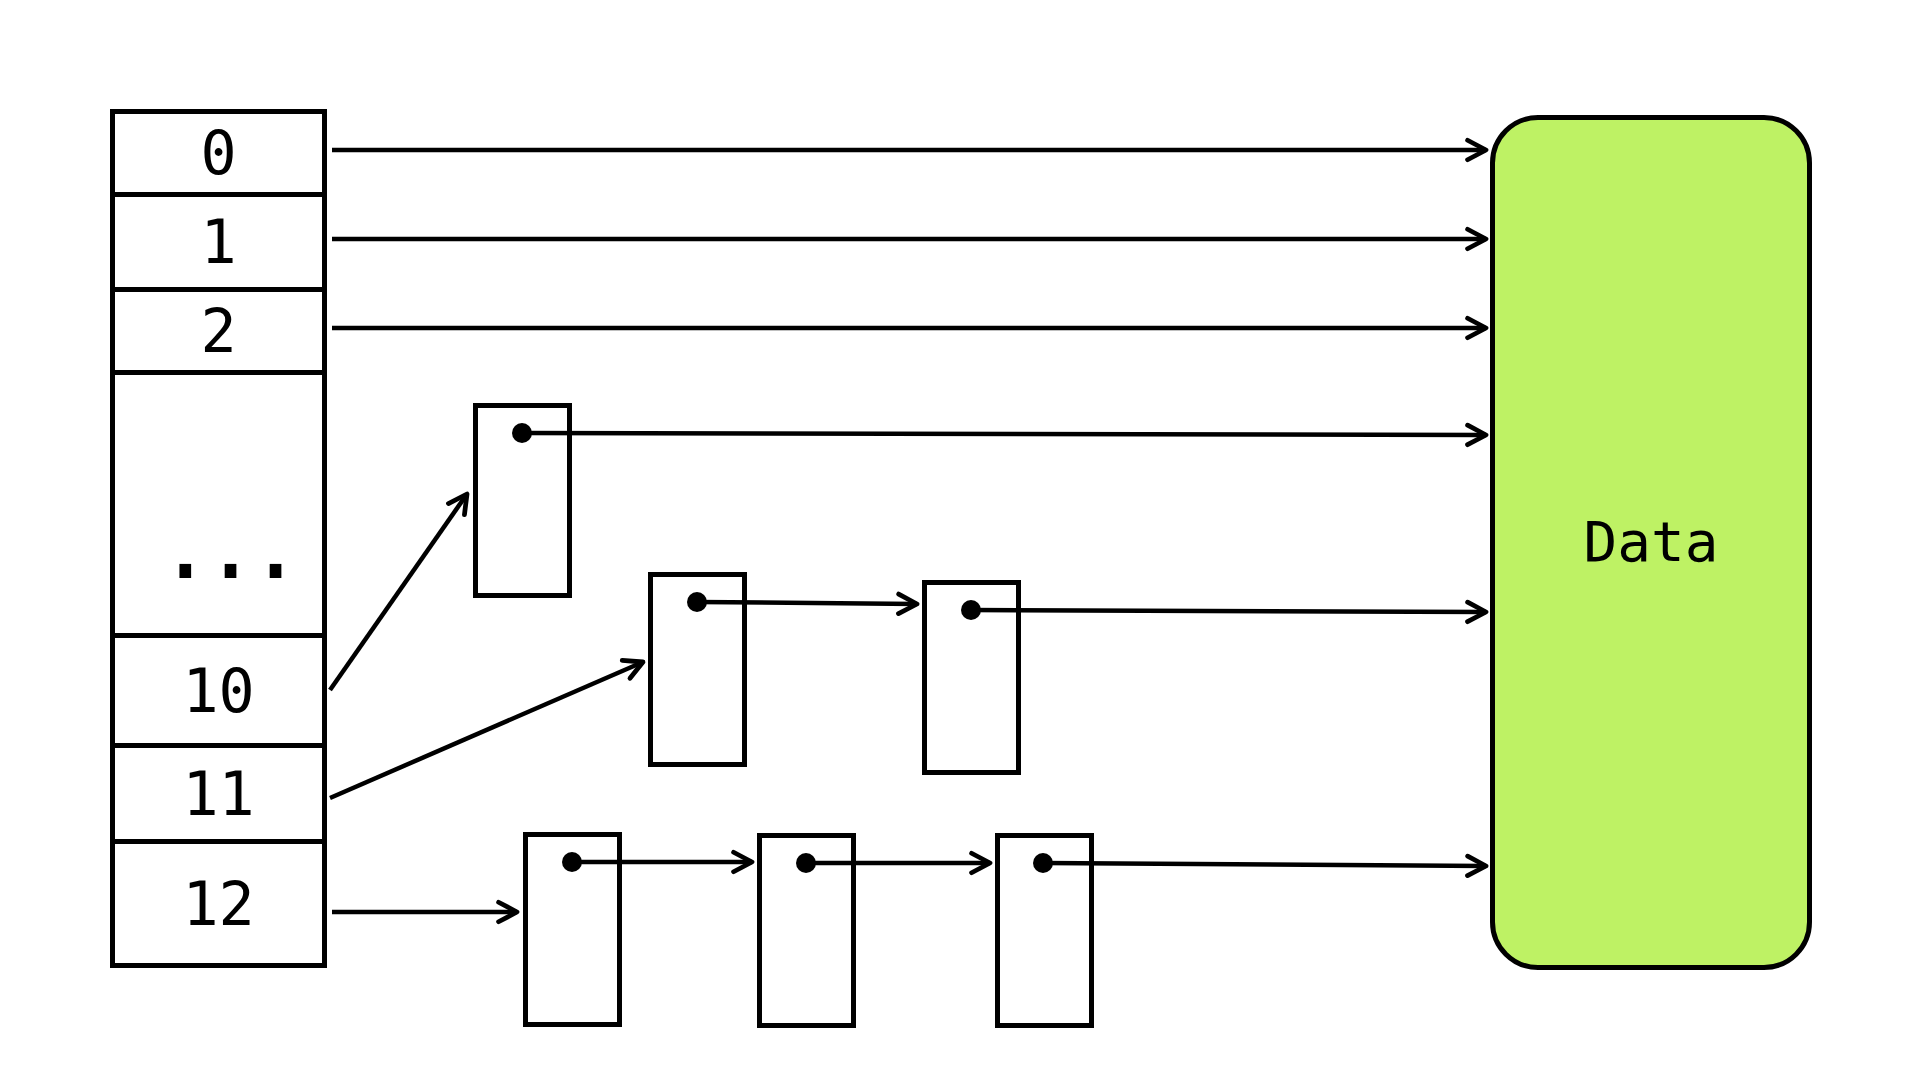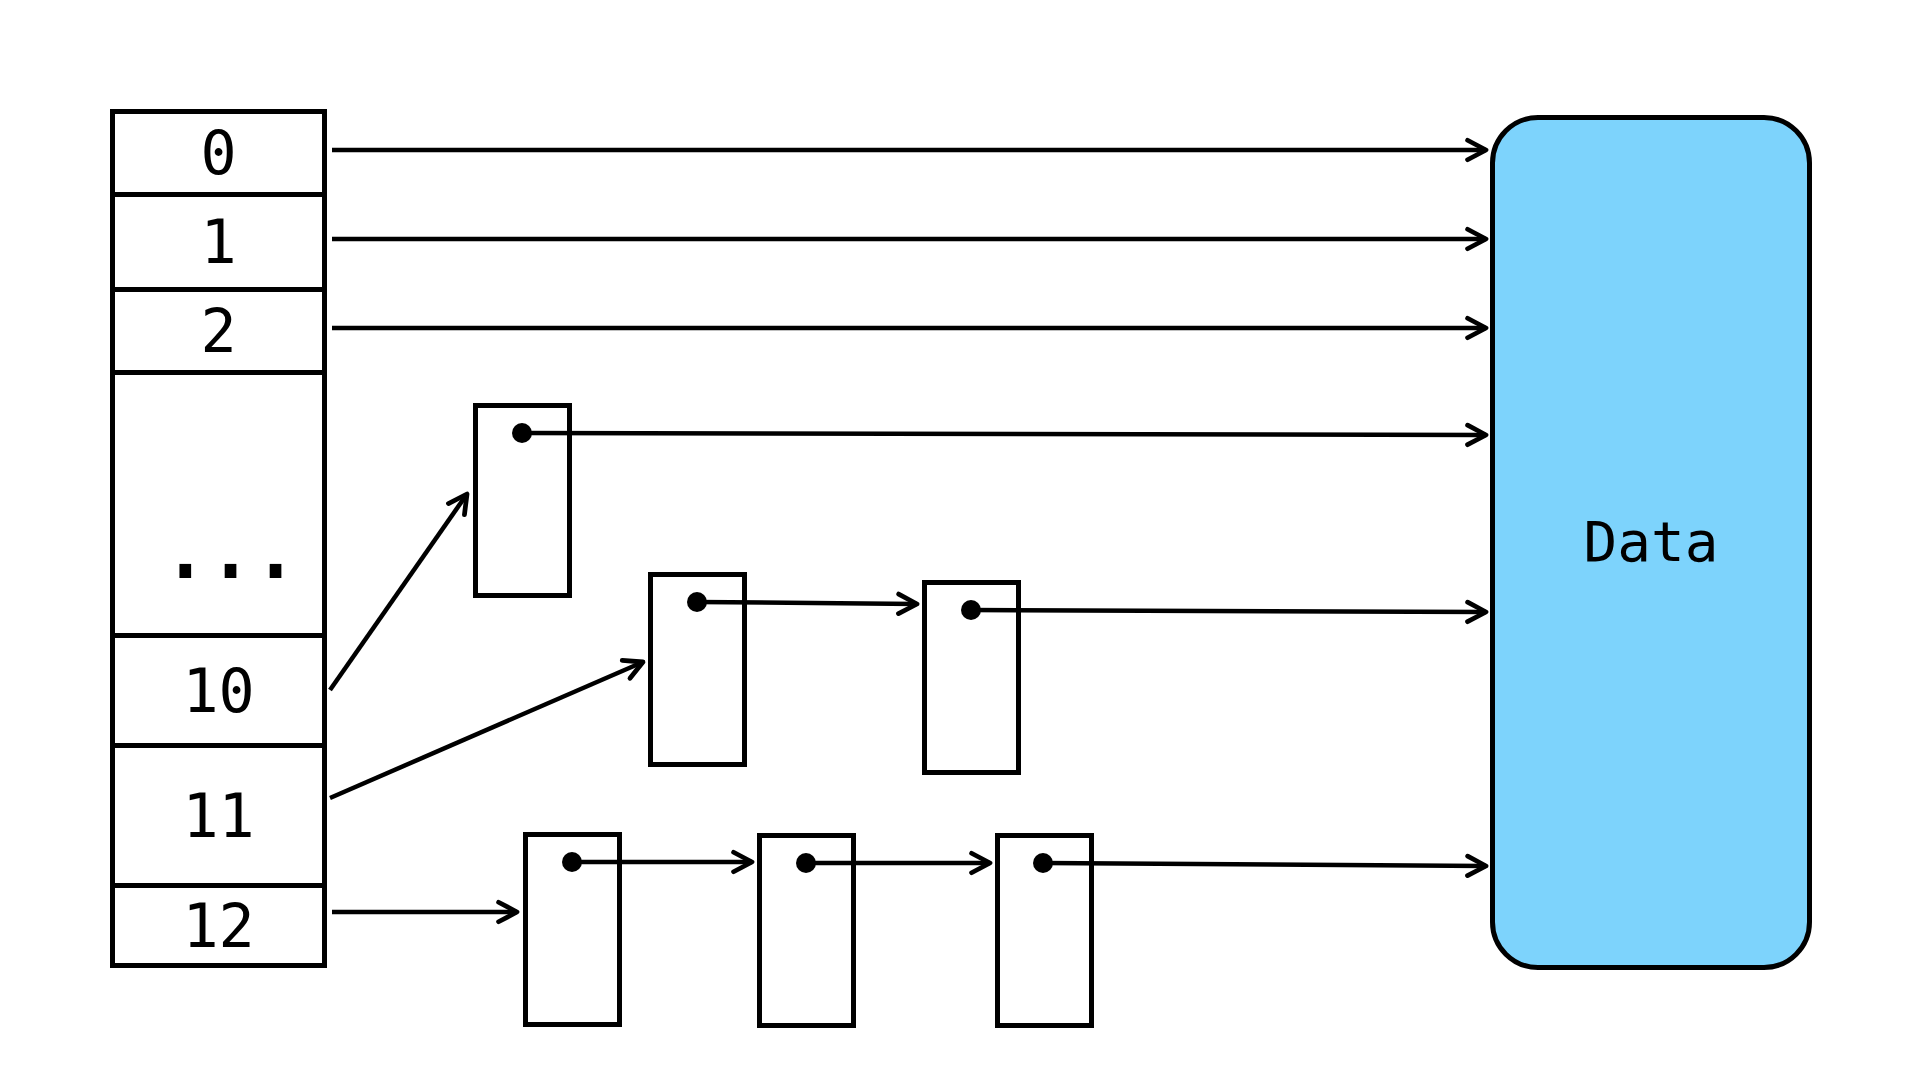--- a/index.html
+++ b/index.html
@@ -46,21 +46,21 @@
   .cell-ellipsis {
     height: 263px;
     align-items: flex-end;
     justify-content: center;
     font-size: 95px;
     letter-spacing: -12px;
     padding-left: 12px;
     padding-bottom: 40px;
   }
   .cell-10 { height: 110px; }
-  .cell-11 { height: 140px; text-align: center; }
+  .cell-11 { height: 96px; text-align: center; }
 
   
   .pblock {
     position: absolute;
     width: 99px;
     height: 195px;
     box-sizing: border-box;
     border: 5px solid #000;
     background: #ffffff;
   }
@@ -121,21 +121,21 @@
     <div class="cell cell-12">12</div>
   </div>
 
   <div class="pblock pblock-a"></div>
   <div class="pblock pblock-b"></div>
   <div class="pblock pblock-c"></div>
   <div class="pblock pblock-d"></div>
   <div class="pblock pblock-e"></div>
   <div class="pblock pblock-f"></div>
 
-  <div class="data-blocks" style="background: #7dd3fc;">
+  <div class="data-blocks" style="background: #bef264;">
     <span>Data</span>
   </div>
 
   <svg class="overlay" viewBox="0 0 1920 1080">
     <defs>
       <marker id="ah" viewBox="0 0 12 12" refX="10.5" refY="6" markerWidth="26" markerHeight="26" orient="auto" markerUnits="userSpaceOnUse">
         <path d="M2,1.5 L10.5,6 L2,10.5" fill="none" stroke="#000" stroke-width="2.2" stroke-linecap="round" stroke-linejoin="round"></path>
       </marker>
     </defs>
 

